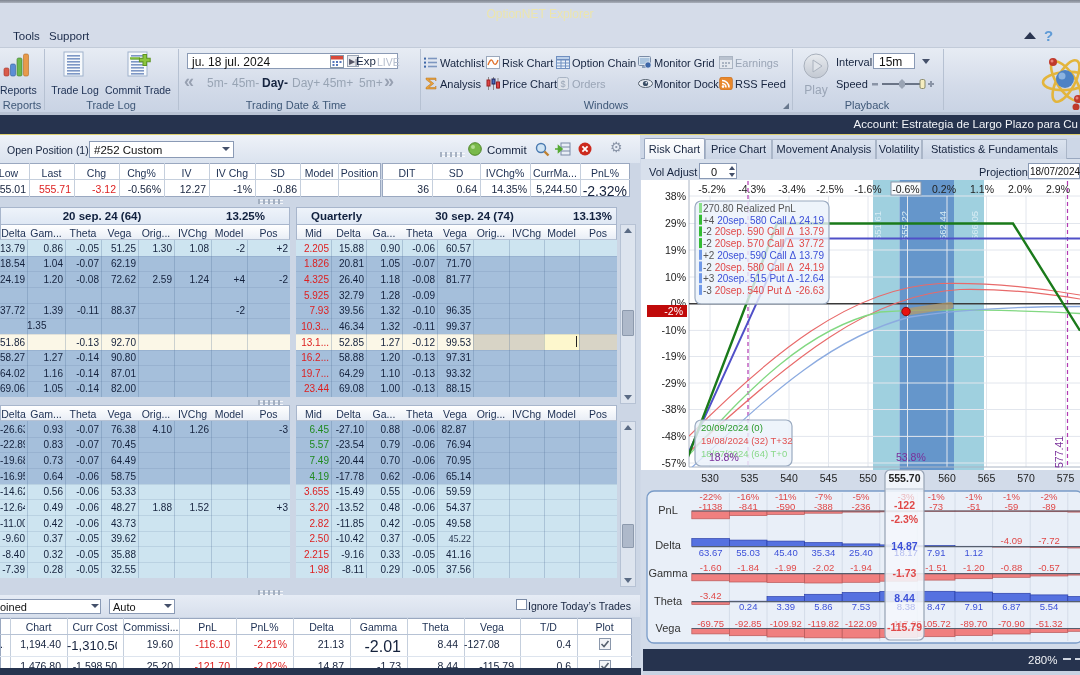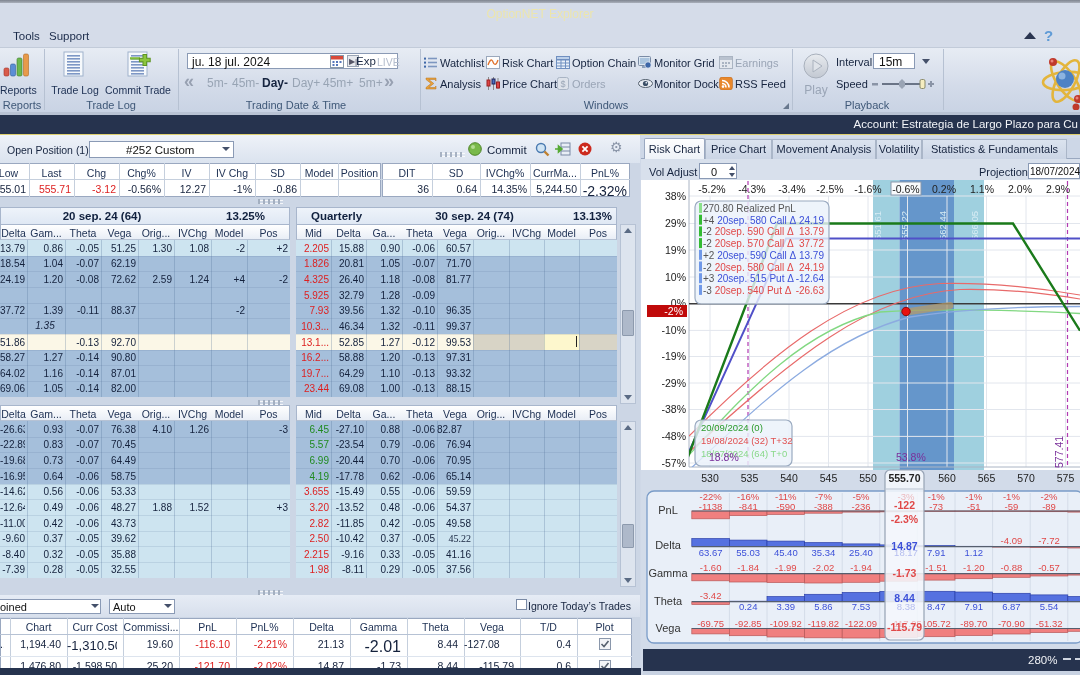--- a/index.html
+++ b/index.html
@@ -206,21 +206,21 @@
 <circle cx="36" cy="55" r="3.5" fill="#c0392b"></circle>
   </svg>
 <div class="ab" style="left:0;top:112px;width:1080px;height:3px;background:#b9c3d4;"></div>
 <div class="ab" style="left:0;top:115px;width:1080px;height:19px;background:#26334e;"></div>
 <div class="ab" style="left:0;top:118px;width:1078px;height:13px;color:#f2f4f8;font-size:11.5px;text-align:right;">Account: Estrategia de Largo Plazo para Cu</div>
 <div class="ab" style="left:0;top:134px;width:1080px;height:1px;background:#decf6e;"></div>
 <div class="ab" style="left:0;top:135px;width:640px;height:540px;background:#ccd6e5;"></div>
 <div class="ab" style="left:0;top:135px;width:640px;height:28px;background:linear-gradient(#eef2f8,#dbe3ef);"></div>
 <div class="ab" style="left:7px;top:144px;font-size:10.5px;color:#16243f;">Open Position (1)</div>
 <div class="ab" style="left:89px;top:141px;width:145px;height:17px;background:#fff;border:1px solid #8a9ab5;"></div>
-<div class="ab" style="left:94px;top:144px;font-size:11.5px;color:#111;margin-left:32px;">#252 Custom</div>
+<div class="ab" style="left:94px;top:144px;font-size:11.5px;color:#111;">#252 Custom</div>
 <div class="ab" style="left:222px;top:147px;width:0;height:0;border-left:4px solid transparent;border-right:4px solid transparent;border-top:4px solid #44506a;"></div>
 <svg class="ab" style="left:468px;top:142px;" width="14" height="14" viewBox="0 0 14 14">
     <circle cx="7" cy="7" r="6.3" fill="#79b94a" stroke="#4e8527"></circle>
     <circle cx="5" cy="5" r="2" fill="#b4dc92"></circle>
   </svg>
 <div class="ab" style="left:487px;top:144px;font-size:11.5px;color:#16243f;">Commit</div>
 <svg class="ab" style="left:535px;top:142px;" width="15" height="15" viewBox="0 0 15 15">
     <circle cx="6" cy="6" r="4.5" fill="#cfe4f4" stroke="#4a7ab0" stroke-width="1.4"></circle>
     <line x1="9.5" y1="9.5" x2="13.5" y2="13.5" stroke="#c08030" stroke-width="2.4"></line>
   </svg>
@@ -318,21 +318,21 @@
 <div class="ab" style="left:0px;top:287.0px;width:290px;height:15.66px;background:#a5bfdb;"></div>
 <div class="ab" style="left:0px;top:302.6px;width:290px;height:15.66px;background:#a5bfdb;"></div>
 <div class="cell nav tc" style="left:0px;top:305.1px;width:25px;text-align:right;">37.72</div>
 <div class="cell nav tc" style="left:27px;top:305.1px;width:36px;text-align:right;">1.39</div>
 <div class="cell nav tc" style="left:65px;top:305.1px;width:34px;text-align:right;">-0.11</div>
 <div class="cell nav tc" style="left:101px;top:305.1px;width:35px;text-align:right;">88.37</div>
 <div class="cell nav tc" style="left:211px;top:305.1px;width:34px;text-align:right;">-2</div>
 <div class="ab" style="left:0px;top:318.3px;width:290px;height:15.66px;background:#a5bfdb;"></div>
 <div class="ab" style="left:0px;top:334.0px;width:290px;height:15.66px;background:#fbf7e7;"></div>
 <div class="cell nav tc" style="left:0px;top:336.5px;width:25px;text-align:right;">51.86</div>
-<div class="cell nav tc" style="left:27px;top:320px;width:36px;text-align:center;font-style:italic;">1.35</div>
+<div class="cell nav tc" style="left:27px;top:320px;width:36px;text-align:left;">1.35</div>
 <div class="cell nav tc" style="left:65px;top:336.5px;width:34px;text-align:right;">-0.13</div>
 <div class="cell nav tc" style="left:101px;top:336.5px;width:35px;text-align:right;">92.70</div>
 <div class="ab" style="left:0px;top:349.6px;width:290px;height:15.66px;background:#a5bfdb;"></div>
 <div class="cell nav tc" style="left:0px;top:352.1px;width:25px;text-align:right;">58.27</div>
 <div class="cell nav tc" style="left:27px;top:352.1px;width:36px;text-align:right;">1.27</div>
 <div class="cell nav tc" style="left:65px;top:352.1px;width:34px;text-align:right;">-0.14</div>
 <div class="cell nav tc" style="left:101px;top:352.1px;width:35px;text-align:right;">90.80</div>
 <div class="ab" style="left:0px;top:365.3px;width:290px;height:15.66px;background:#a5bfdb;"></div>
 <div class="cell nav tc" style="left:0px;top:367.8px;width:25px;text-align:right;">64.02</div>
 <div class="cell nav tc" style="left:27px;top:367.8px;width:36px;text-align:right;">1.16</div>
@@ -546,29 +546,29 @@
 <div class="cell hdrtxt" style="left:473px;top:407.5px;width:36px;text-align:center;font-size:10.5px;">Orig...</div>
 <div class="cell hdrtxt" style="left:509px;top:407.5px;width:35px;text-align:center;font-size:10.5px;">IVChg</div>
 <div class="cell hdrtxt" style="left:544px;top:407.5px;width:35px;text-align:center;font-size:10.5px;">Model</div>
 <div class="cell hdrtxt" style="left:579px;top:407.5px;width:38px;text-align:center;font-size:10.5px;">Pos</div>
 <div class="ab" style="left:296px;top:421px;width:321px;height:157px;border:1px solid #a8b6cc;border-top:0;overflow:hidden;background:#a5bfdb;"></div>
 <div class="ab" style="left:296px;top:421.0px;width:321px;height:15.66px;background:#a5bfdb;"></div>
 <div class="cell grn tc" style="left:296px;top:423.5px;width:33px;text-align:right;">6.45</div>
 <div class="cell nav tc" style="left:331px;top:423.5px;width:33px;text-align:right;">-27.10</div>
 <div class="cell nav tc" style="left:366px;top:423.5px;width:34px;text-align:right;">0.88</div>
 <div class="cell nav tc" style="left:402px;top:423.5px;width:33px;text-align:right;">-0.06</div>
-<div class="cell nav tc" style="left:437px;top:423.5px;width:34px;text-align:left;">82.87</div>
+<div class="cell nav tc" style="left:437px;top:423.5px;width:34px;text-align:center;">82.87</div>
 <div class="ab" style="left:296px;top:436.7px;width:321px;height:15.66px;background:#a5bfdb;"></div>
 <div class="cell grn tc" style="left:296px;top:439.2px;width:33px;text-align:right;">5.57</div>
 <div class="cell nav tc" style="left:331px;top:439.2px;width:33px;text-align:right;">-23.54</div>
 <div class="cell nav tc" style="left:366px;top:439.2px;width:34px;text-align:right;">0.79</div>
 <div class="cell nav tc" style="left:402px;top:439.2px;width:33px;text-align:right;">-0.06</div>
 <div class="cell nav tc" style="left:437px;top:439.2px;width:34px;text-align:right;">76.94</div>
 <div class="ab" style="left:296px;top:452.3px;width:321px;height:15.66px;background:#a5bfdb;"></div>
-<div class="cell grn tc" style="left:296px;top:454.8px;width:33px;text-align:right;">6.99</div>
+<div class="cell grn tc" style="left:296px;top:454.8px;width:33px;text-align:right;">7.49</div>
 <div class="cell nav tc" style="left:331px;top:454.8px;width:33px;text-align:right;">-20.44</div>
 <div class="cell nav tc" style="left:366px;top:454.8px;width:34px;text-align:right;">0.70</div>
 <div class="cell nav tc" style="left:402px;top:454.8px;width:33px;text-align:right;">-0.06</div>
 <div class="cell nav tc" style="left:437px;top:454.8px;width:34px;text-align:right;">70.95</div>
 <div class="ab" style="left:296px;top:468.0px;width:321px;height:15.66px;background:#a5bfdb;"></div>
 <div class="cell grn tc" style="left:296px;top:470.5px;width:33px;text-align:right;">4.19</div>
 <div class="cell nav tc" style="left:331px;top:470.5px;width:33px;text-align:right;">-17.78</div>
 <div class="cell nav tc" style="left:366px;top:470.5px;width:34px;text-align:right;">0.62</div>
 <div class="cell nav tc" style="left:402px;top:470.5px;width:33px;text-align:right;">-0.06</div>
 <div class="cell nav tc" style="left:437px;top:470.5px;width:34px;text-align:right;">65.14</div>

